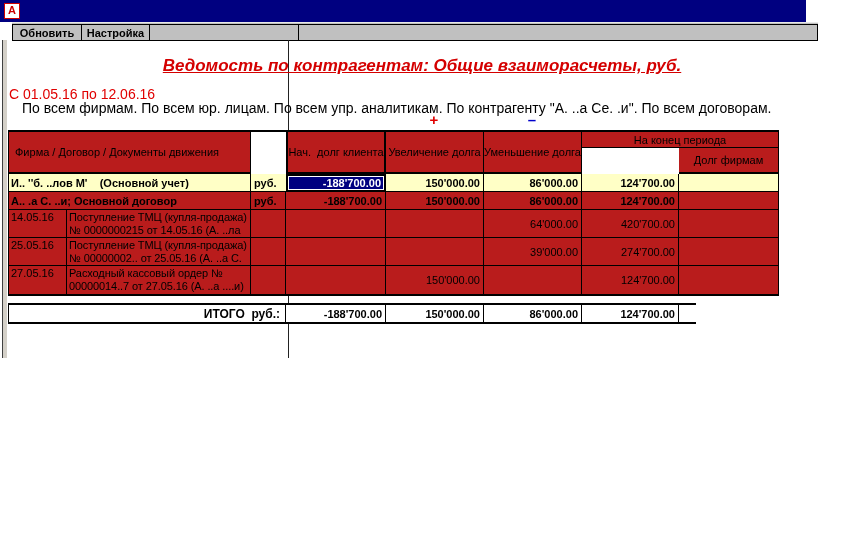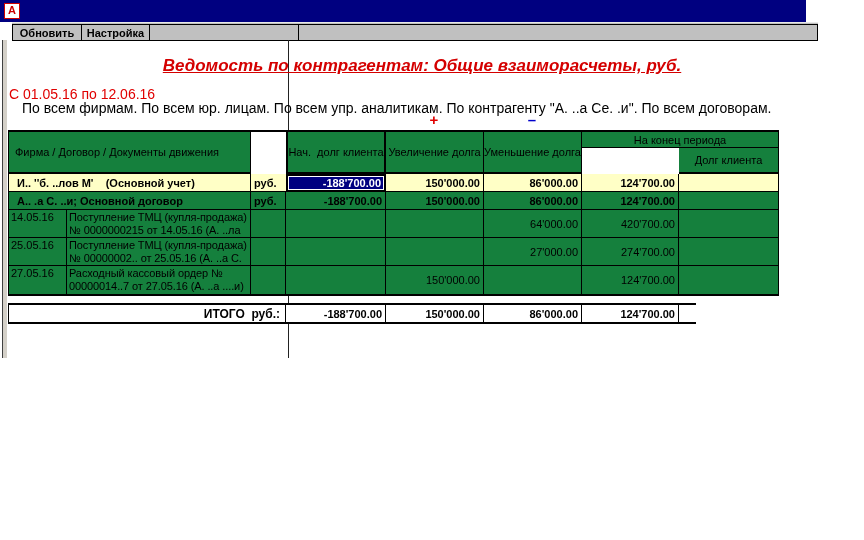--- a/index.html
+++ b/index.html
@@ -39,37 +39,37 @@
   .sign-plus  { left:385px; color:#e00000; }
   .sign-minus { left:483px; color:#0000cc; }
 
   
   .tbl { position:absolute; left:8px; top:130px; display:grid;
          grid-template-columns:58px 184px 35px 100px 98px 98px 97px 99px;
          grid-template-rows:16px 26px 18px 18px 28px 28px 28px;
          border:1px solid #000; border-top:2px solid #000; border-bottom:2px solid #000;
          background:#fff; }
   .c { border-right:1px solid #000; border-bottom:1px solid #000; font-size:11px;
-       overflow:hidden; display:flex; align-items:center; box-sizing:border-box; background:#15803d; }
+       overflow:hidden; display:flex; align-items:center; box-sizing:border-box; background:#b91c1c; }
   .hdr { justify-content:center; text-align:center; line-height:12px; }
   .hb  { border-bottom-width:2px; }
   .nbr { border-right:none; }
   .pre { white-space:pre; }
   .firm-hdr   { grid-row:1/3; grid-column:1/3; justify-content:flex-start; text-align:left; padding-left:6px; }
   .val-hdr    { grid-row:1/3; grid-column:3; border-right:none;margin-left:42px; }
   .nach-hdr   { grid-row:1/3; grid-column:4; border-left:2px solid #000; border-right:2px solid #000; }
   .incr-hdr   { grid-row:1/3; grid-column:5; }
   .decr-hdr   { grid-row:1/3; grid-column:6; }
   .endp-hdr   { grid-row:1;   grid-column:7/9; border-right:none; }
   .our-hdr    { grid-row:2;   grid-column:7;margin-top:32px; }
   .client-hdr { grid-row:2;   grid-column:8; border-right:none; }
 
   .yellow { background:#ffffc6; }
   .bold   { font-weight:bold; }
-  .name   { grid-column:1/3; padding-left:8px; }
+  .name   { grid-column:1/3; padding-left:2px; }
   .valc   { padding-left:3px; }
   .num    { justify-content:flex-end; padding-right:3px; }
   .datec  { align-items:flex-start; padding:1px 0 0 2px; }
   .docc   { align-items:flex-start; padding:1px 2px 0 2px; line-height:13px; letter-spacing:-0.1px; }
   .r-last { border-bottom:none; }
 
   .sel-outer { border:2px solid #000; padding:1px; background:#fff; display:flex; box-sizing:border-box;
                border-bottom-width:2px; }
   .sel-inner { flex:1; background:#000080; color:#fff; font-weight:bold; font-size:11px;
                display:flex; align-items:center; justify-content:flex-end; padding-right:2px; }
@@ -110,21 +110,21 @@
 
   <div class="tbl">
 
     <div class="c hdr hb firm-hdr">Фирма / Договор / Документы движения</div>
     <div class="c hdr hb val-hdr">Вал</div>
     <div class="c hdr hb incr-hdr">Увеличение долга</div>
     <div class="c hdr hb nach-hdr pre">Нач.  долг клиента</div>
     <div class="c hdr hb decr-hdr">Уменьшение долга</div>
     <div class="c hdr endp-hdr">На конец периода</div>
     <div class="c hdr hb our-hdr">Наш долг</div>
-    <div class="c hdr hb client-hdr">Долг клиента</div>
+    <div class="c hdr hb client-hdr">Долг фирмам</div>
 
     <div class="c yellow bold name pre">И.. ''б. ..лов М'    (Основной учет)</div>
     <div class="c yellow bold valc nbr">руб.</div>
     <div class="c yellow sel-outer">
       <div class="sel-inner">-188'700.00</div>
     </div>
     <div class="c yellow bold num">150'000.00</div>
     <div class="c yellow bold num">86'000.00</div>
     <div class="c yellow bold num">124'700.00</div>
     <div class="c yellow bold num nbr"></div>
@@ -144,21 +144,21 @@
     <div class="c num"></div>
     <div class="c num">64'000.00</div>
     <div class="c num">420'700.00</div>
     <div class="c num nbr"></div>
 
     <div class="c datec">25.05.16</div>
     <div class="c docc">Поступление ТМЦ (купля-продажа) № 00000002.. от 25.05.16 (А. ..а С. .и)</div>
     <div class="c"></div>
     <div class="c num"></div>
     <div class="c num"></div>
-    <div class="c num">27'000.00</div>
+    <div class="c num">39'000.00</div>
     <div class="c num">274'700.00</div>
     <div class="c num nbr"></div>
 
     <div class="c datec r-last">27.05.16</div>
     <div class="c docc r-last">Расходный кассовый ордер № 00000014..7 от 27.05.16 (А. ..а ....и)</div>
     <div class="c r-last"></div>
     <div class="c num r-last"></div>
     <div class="c num r-last">150'000.00</div>
     <div class="c num r-last"></div>
     <div class="c num r-last">124'700.00</div>

